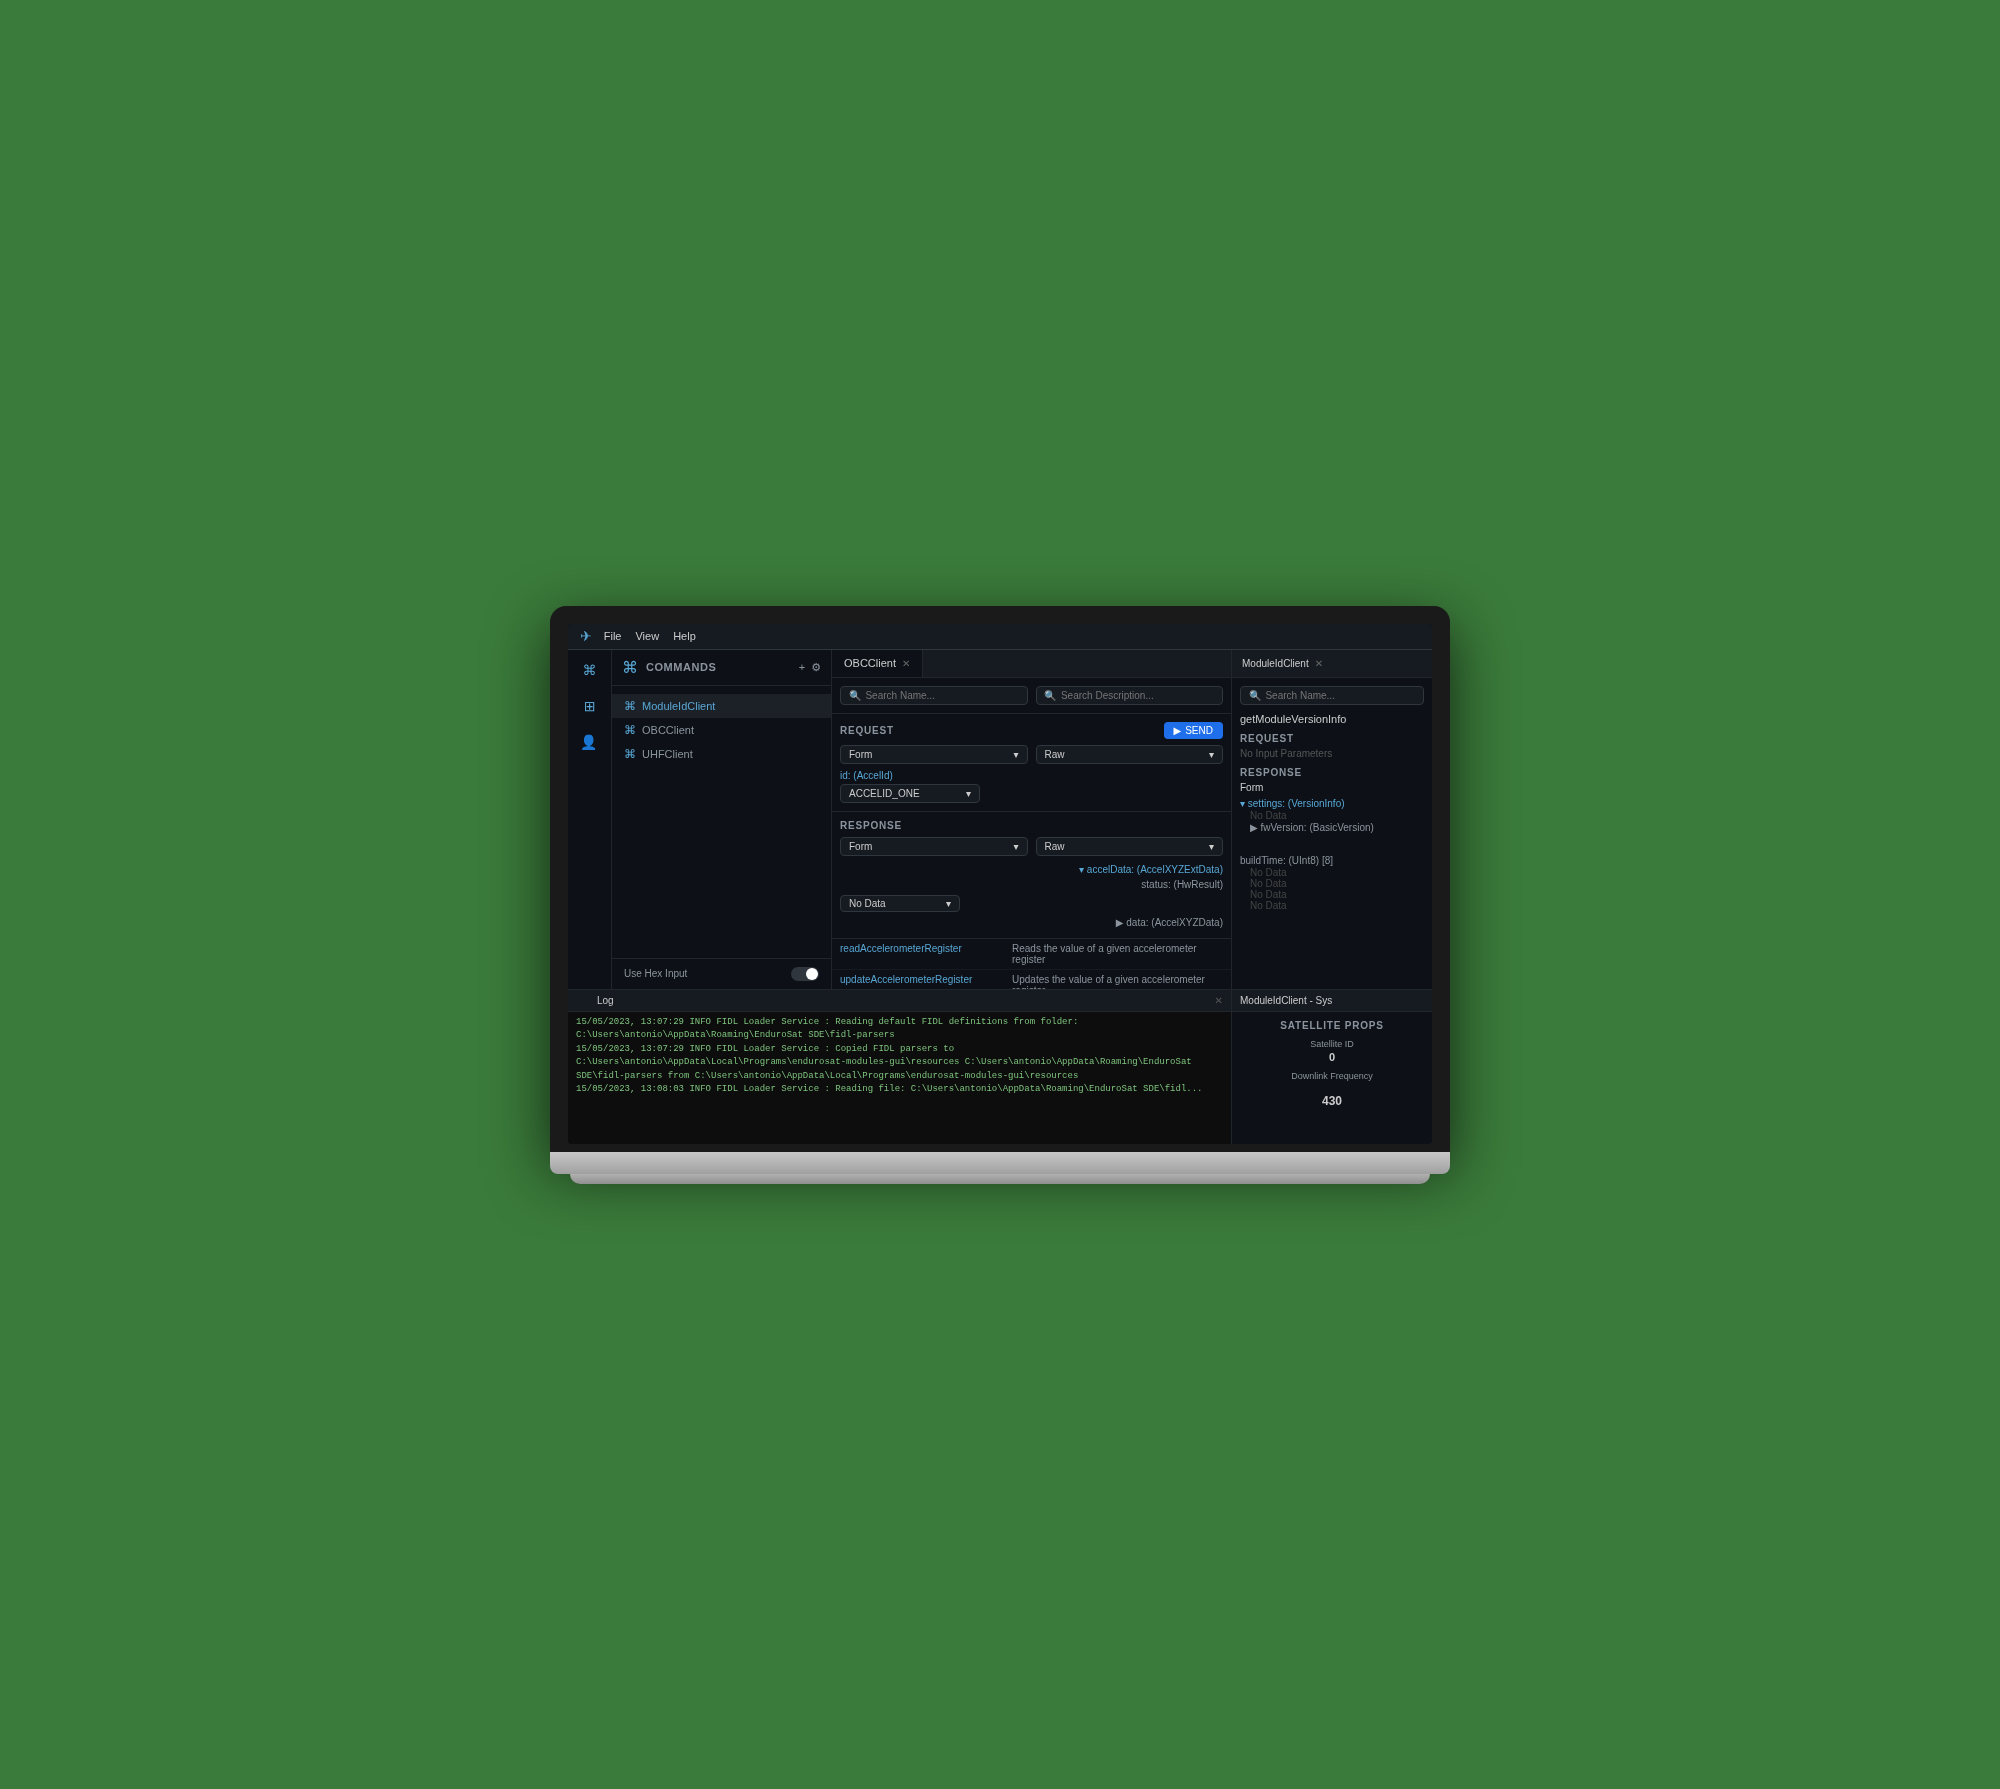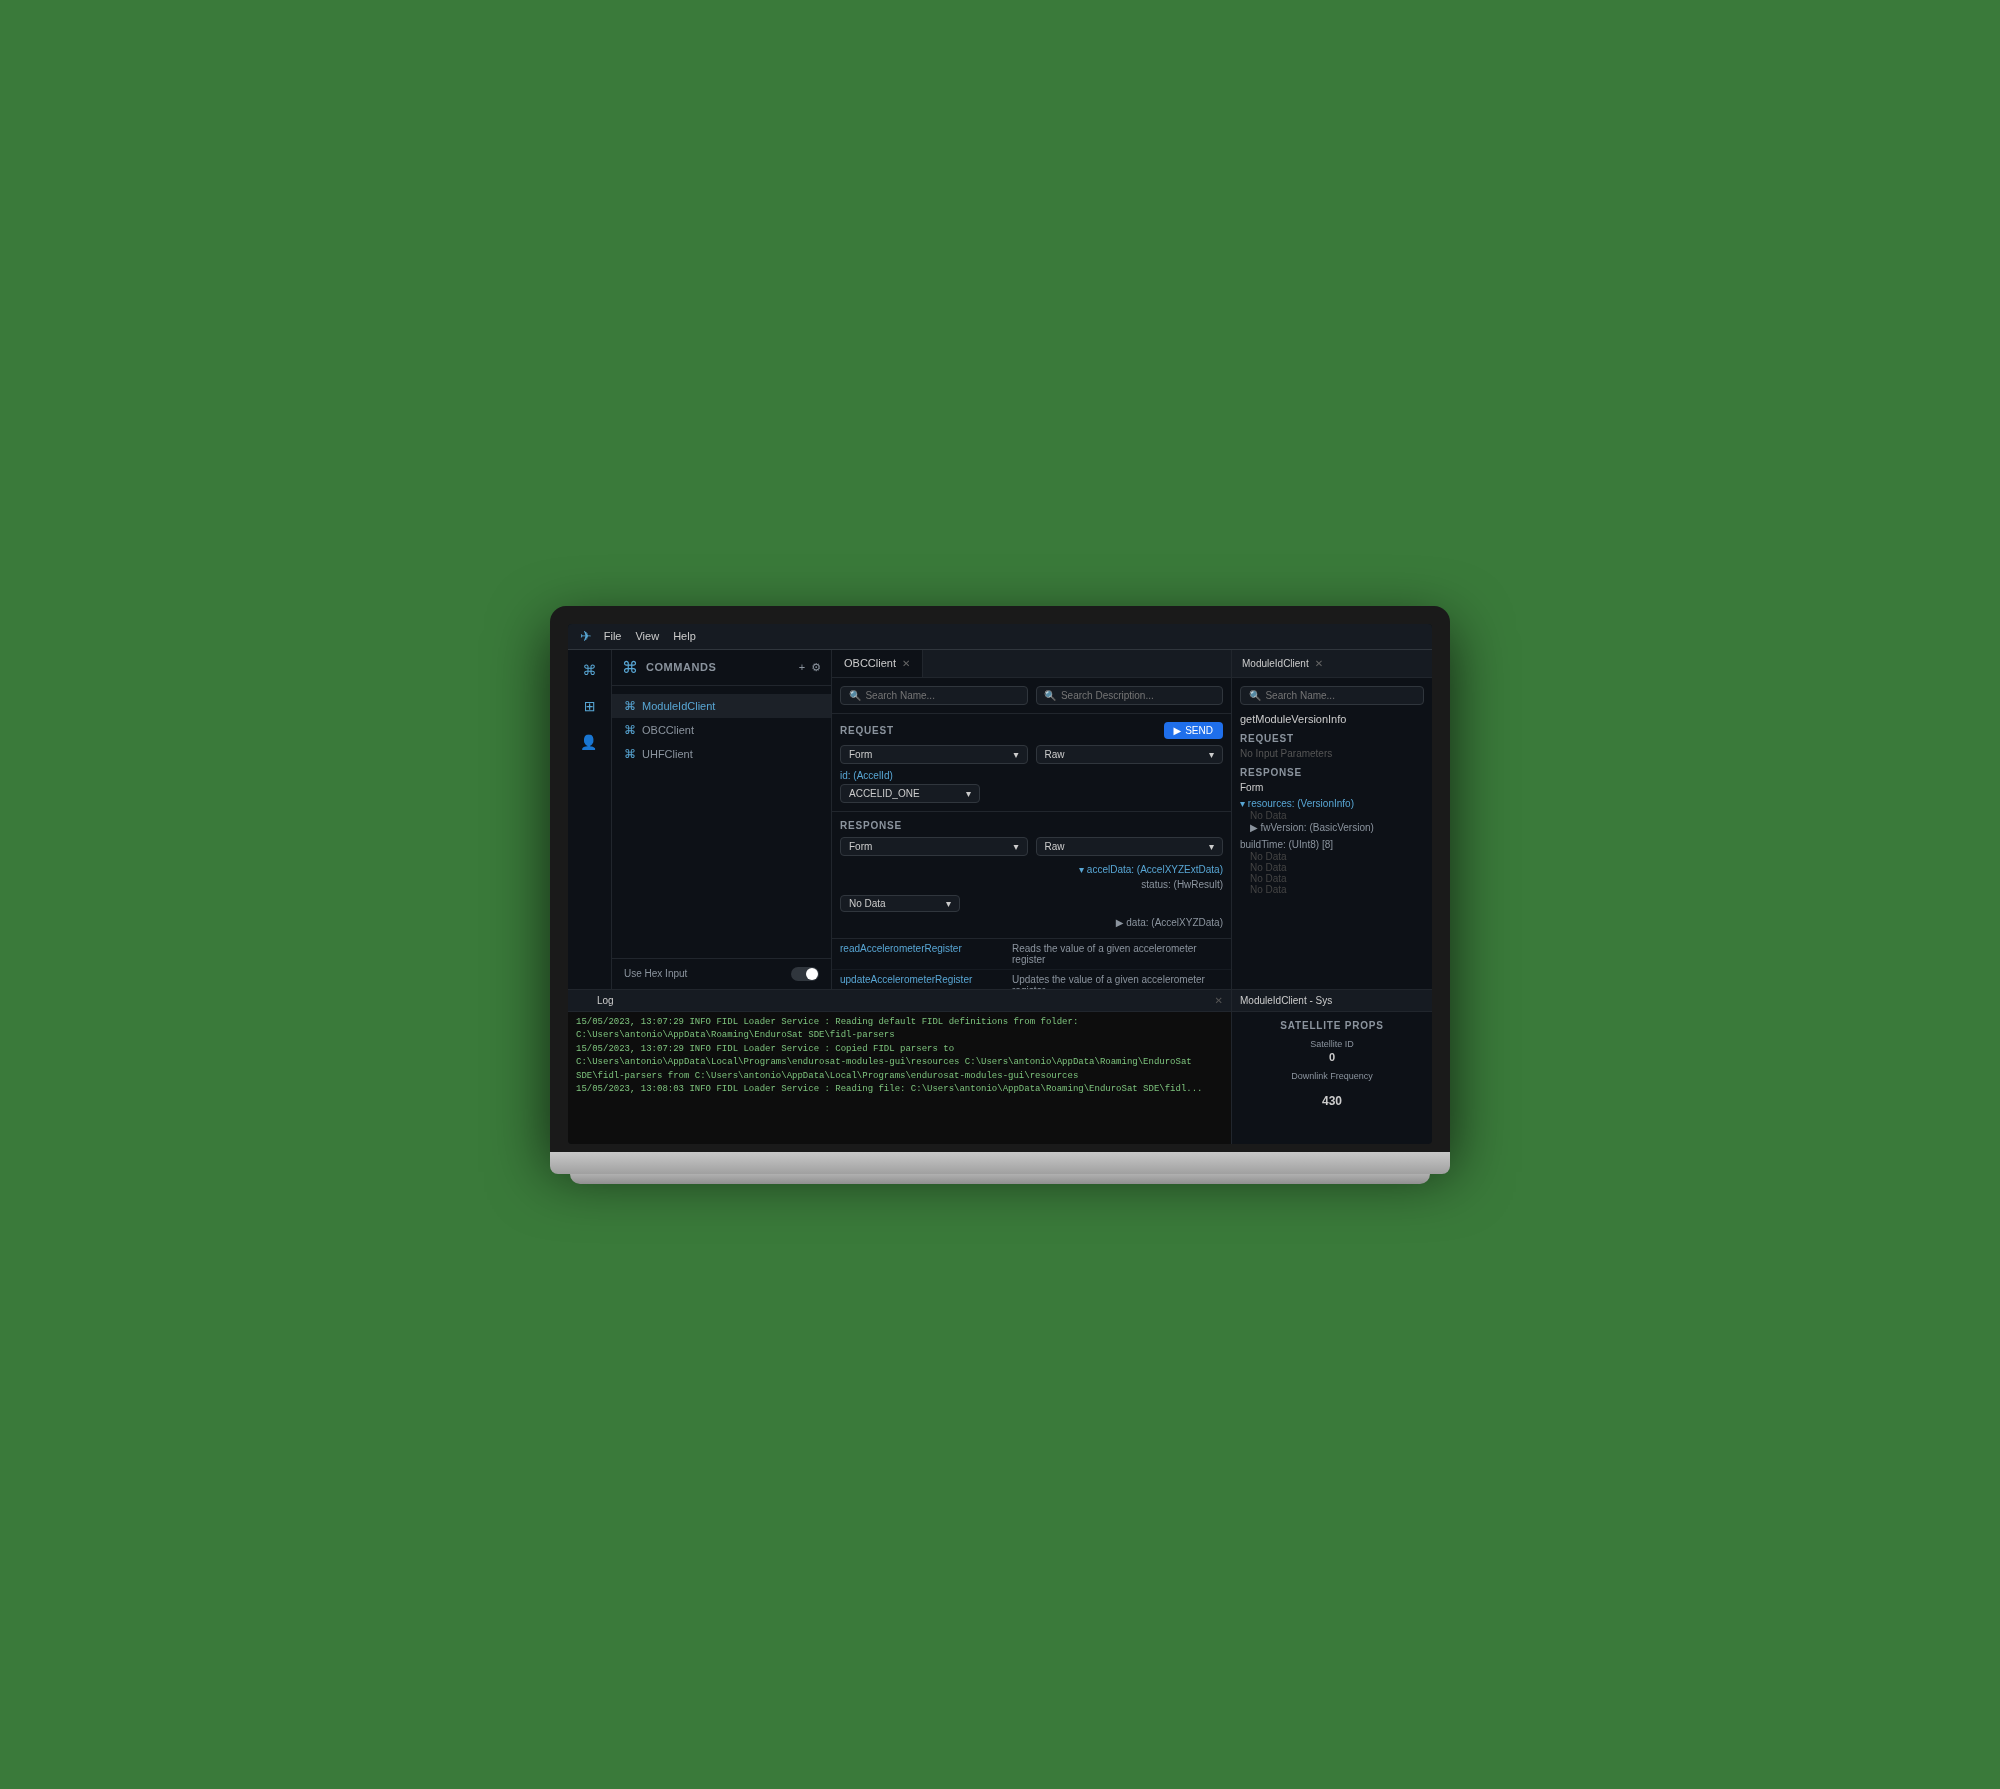--- a/index.html
+++ b/index.html
@@ -735,28 +735,28 @@
                   <span class="search-icon">🔍</span>
                   <input class="search-input" placeholder="Search Name..." style="">
                 </div>
                 <div class="rp-method-name">getModuleVersionInfo</div>
                 <div class="rp-section-label">REQUEST</div>
                 <div class="rp-no-input">No Input Parameters</div>
                 <div class="rp-response-label">RESPONSE</div>
                 <div class="rp-form-label">Form</div>
                 <div class="rp-tree-item">
                   <span>▾ </span>
-                  <span>resources: (VersionInfo)</span>
+                  <span>settings: (VersionInfo)</span>
                 </div>
                 <div class="rp-no-data">No Data</div>
                 <div class="rp-tree-item sub">
                   <span>▶ </span>
                   <span>fwVersion: (BasicVersion)</span>
                 </div>
-                <div class="rp-tree-item" style="color:#8b949e;font-size:10px;margin-top:4px;">buildTime: (UInt8) [8]</div>
+                <div class="rp-tree-item" style="color:#8b949e;font-size:10px;margin-top:20px;">buildTime: (UInt8) [8]</div>
                 <div class="rp-no-data">No Data</div>
                 <div class="rp-no-data">No Data</div>
                 <div class="rp-no-data">No Data</div>
                 <div class="rp-no-data">No Data</div>
               </div>
             </div>
           </div>
         </div>
 
         <div class="bottom-area">

